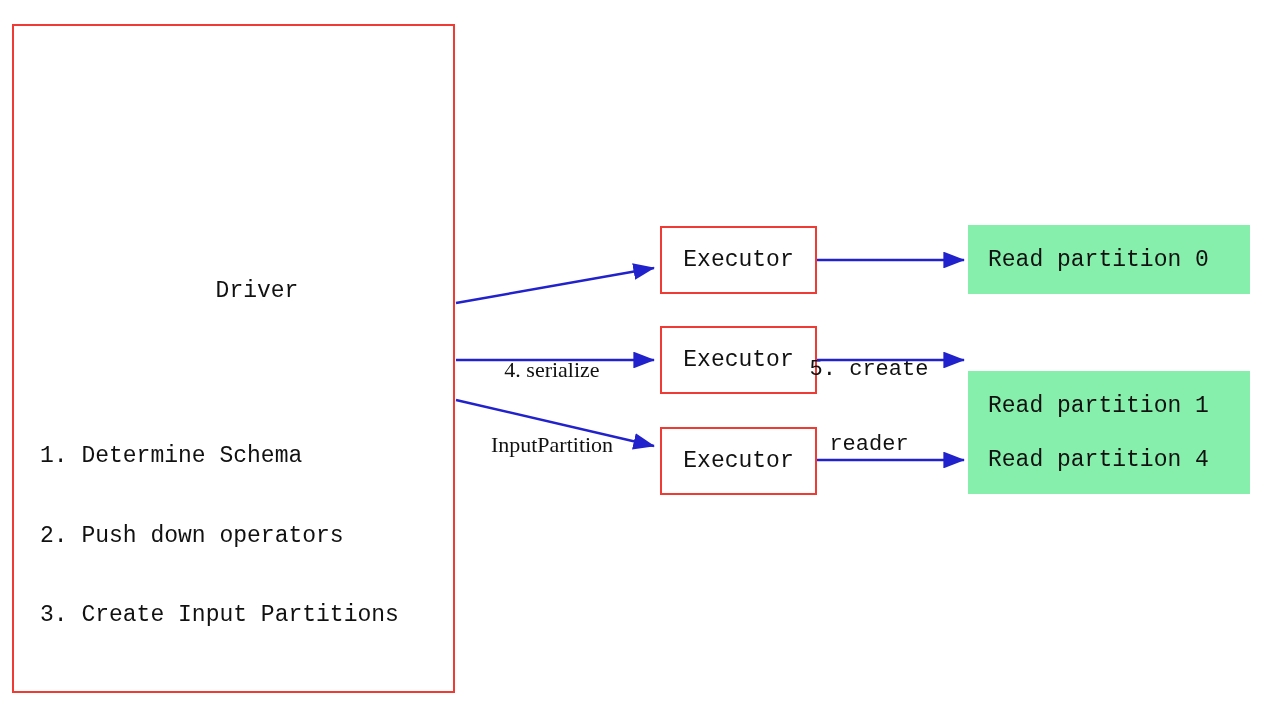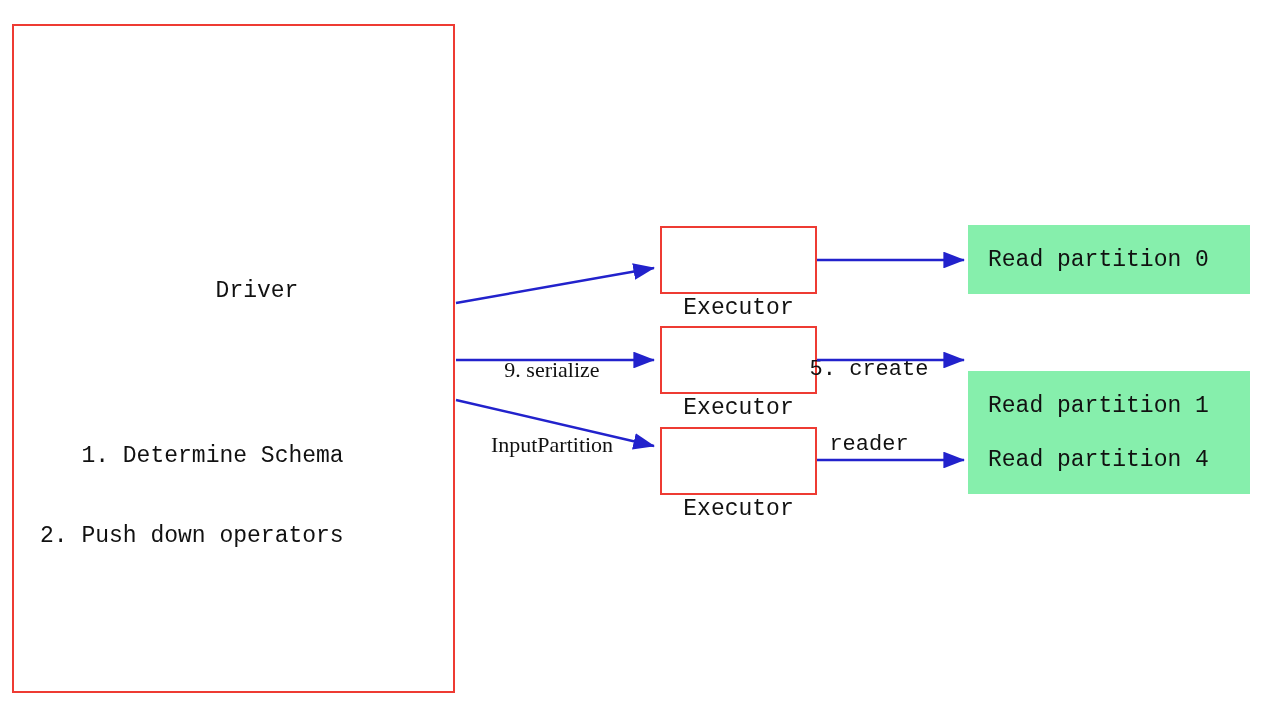--- a/index.html
+++ b/index.html
@@ -43,21 +43,21 @@
   .driver-steps {
     position: absolute;
     left: 26px;
     top: 364px;
     font-family: "Liberation Mono", "DejaVu Sans Mono", monospace;
     font-size: 23px;
     line-height: 26.5px;
     color: #111111;
     white-space: pre;
   }
-  .driver-steps .step-line { display: block; text-align: right; }
+  .driver-steps .step-line { display: block; }
 
   
   .executor-box {
     position: absolute;
     width: 157px;
     height: 68px;
     box-sizing: border-box;
     border: 2px solid #ee3b33;
     background: #ffffff;
   }
@@ -66,21 +66,20 @@
     left: 0;
     right: 0;
     top: 50%;
     transform: translateY(-50%);
     text-align: center;
     font-family: "Liberation Mono", "DejaVu Sans Mono", monospace;
     font-size: 23px;
     line-height: 26px;
     color: #111111;
     white-space: pre;
-    margin-top: 48px;
   }
 
   
   .partition-box {
     position: absolute;
     left: 968px;
     width: 282px;
     height: 69px;
     background: #86efac;
   }
@@ -132,20 +131,21 @@
 </head>
 <body>
 
 <div id="canvas">
 
   <div class="driver-box">
     <div class="driver-title">Driver</div>
     <div class="driver-steps">
       <span class="step-line">1. Determine Schema</span>
       <span class="step-line">2. Push down operators</span>
+      <span class="step-line">3. Create Input Partitions</span>
     </div>
   </div>
 
   <div class="executor-box" style="left:660px; top:226px;">
     <div class="executor-label">Executor</div>
   </div>
   <div class="executor-box" style="left:660px; top:326px;">
     <div class="executor-label">Executor</div>
   </div>
   <div class="executor-box" style="left:660px; top:427px;">
@@ -156,21 +156,21 @@
     <div class="partition-label">Read partition 0</div>
   </div>
   <div class="partition-box" style="top:325px;margin-top:46px;">
     <div class="partition-label">Read partition 1</div>
   </div>
   <div class="partition-box" style="top:425px;">
     <div class="partition-label">Read partition 4</div>
   </div>
 
   <div class="edge-label" id="label-serialize">
-    <span class="lbl-line">9. serialize</span>
+    <span class="lbl-line">4. serialize</span>
     <span class="lbl-line">InputPartition</span>
   </div>
   <div class="edge-label" id="label-create-reader">
     <span class="lbl-line">5. create</span>
     <span class="lbl-line">reader</span>
   </div>
 
   <svg id="arrows" viewBox="0 0 1270 710">
     <defs>
       <marker id="arrowhead" markerWidth="9" markerHeight="7" refX="8.6" refY="3.5" orient="auto" markerUnits="strokeWidth">

